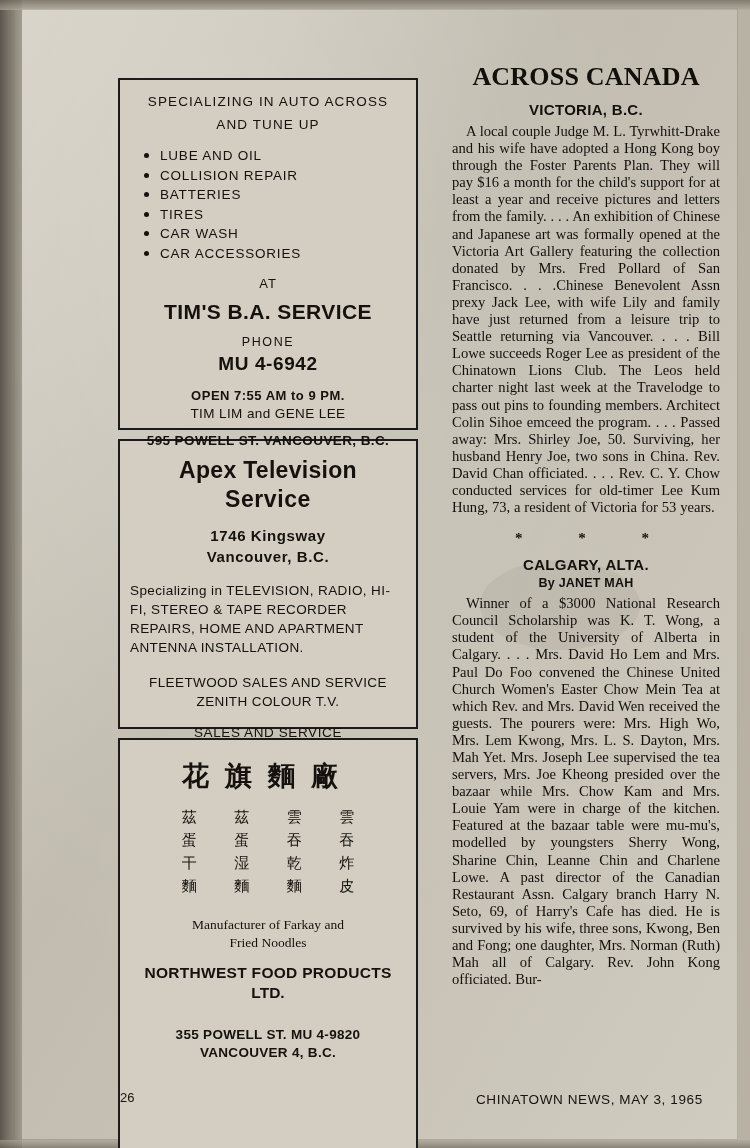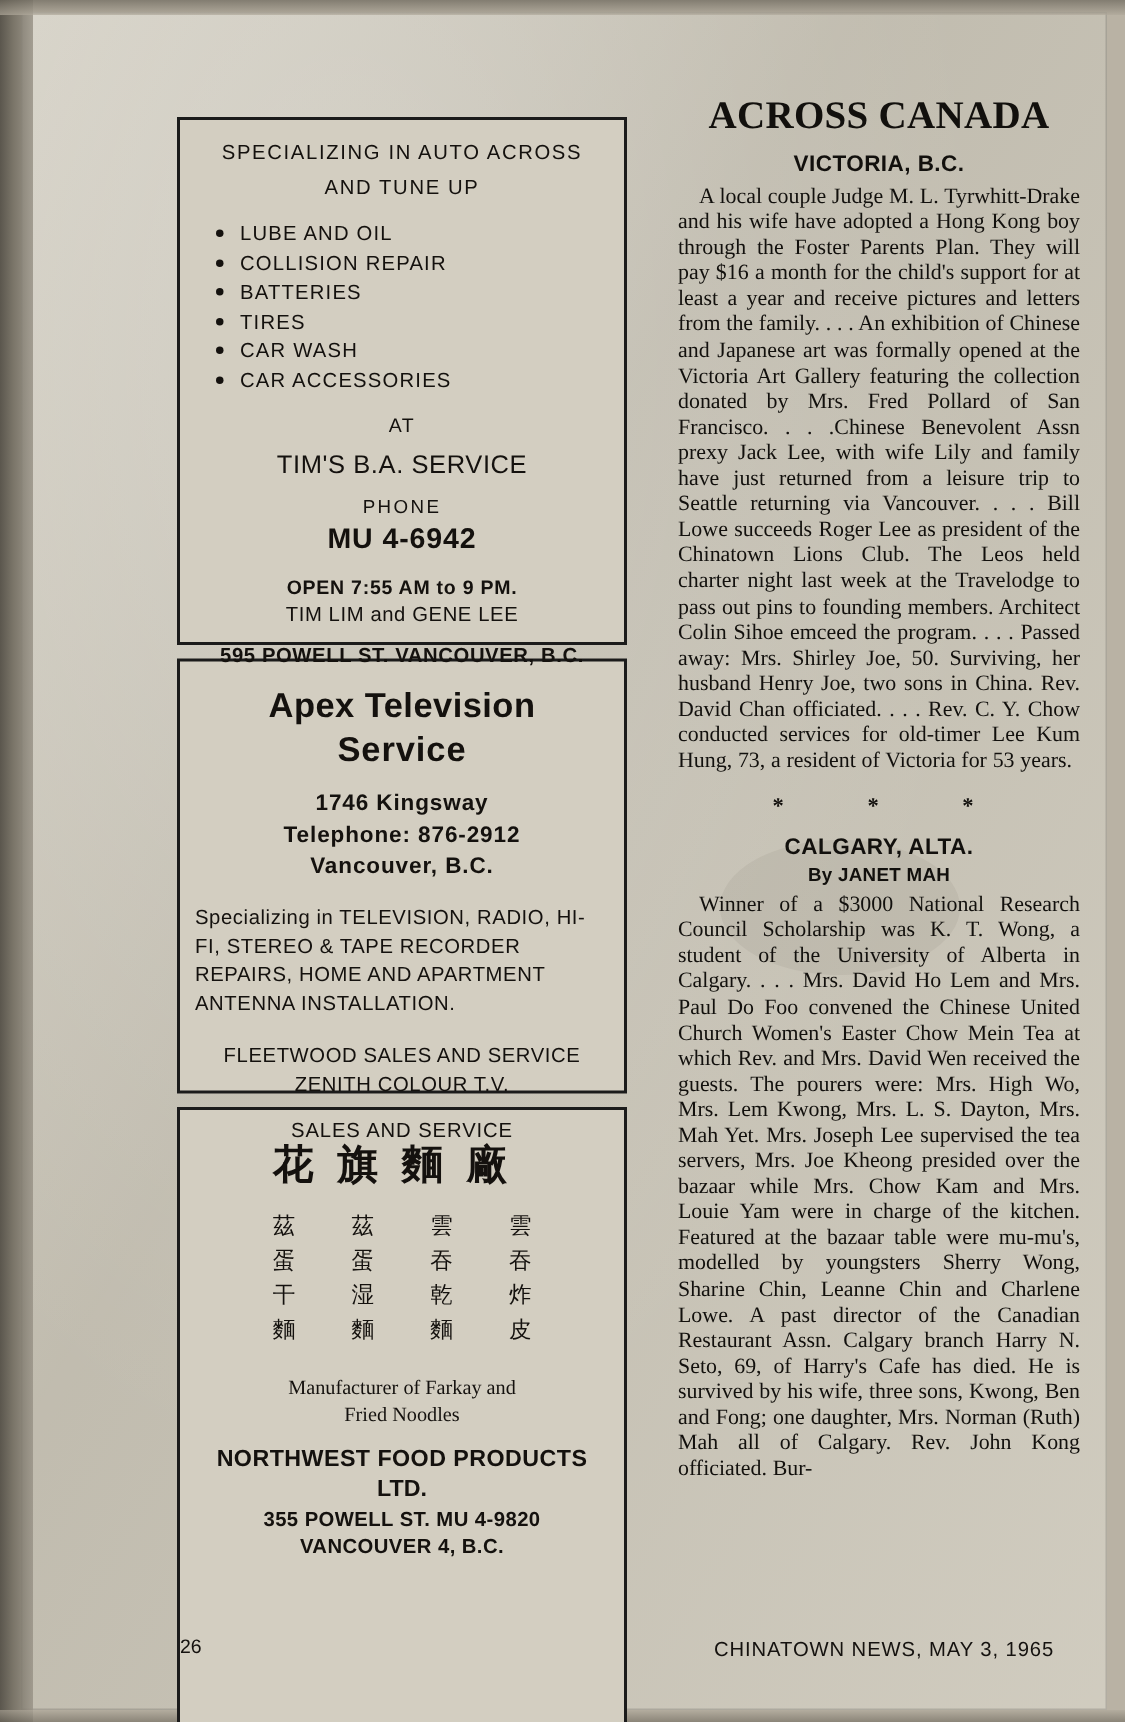--- a/index.html
+++ b/index.html
@@ -62,21 +62,21 @@
     margin:12px 0 0 14px;padding:0;list-style:none;
     font-size:13.5px;line-height:19.5px;letter-spacing:.8px;
   }
   .bullets li{position:relative;padding-left:16px;}
   .bullets li:before{
     content:"";position:absolute;left:0;top:7px;width:5px;height:5px;border-radius:50%;
     background:#14110e;
   }
   .at{font-size:13px;letter-spacing:1px;margin-top:13px;}
   .bigname{
-    font-size:17px;font-weight:normal;letter-spacing:.4px;margin-top:9px;
+    font-size:21px;font-weight:bold;letter-spacing:.4px;margin-top:9px;
   }
   .phone-lbl{font-size:12.5px;letter-spacing:1.6px;margin-top:11px;}
   .phone-num{font-size:19px;font-weight:bold;letter-spacing:.6px;margin-top:4px;}
   .open{font-size:13px;font-weight:bold;letter-spacing:.5px;margin-top:13px;}
   .names{font-size:13.5px;letter-spacing:.4px;margin-top:3px;}
   .addr{font-size:13.5px;font-weight:bold;letter-spacing:.4px;margin-top:12px;}
 
   .ad2 .title{
     font-size:23px;font-weight:bold;letter-spacing:.3px;margin-top:8px;
   }
@@ -98,21 +98,21 @@
   .cjk-grid{
     margin:14px auto 0 auto;width:210px;
     display:grid;grid-template-columns:repeat(4,1fr);
     row-gap:4px;
     font-family:"DejaVu Sans", sans-serif;
     font-size:15px;text-align:center;color:#14110e;
   }
   .ad3 .mfg{font-size:13.5px;line-height:18px;margin-top:20px;text-align:center;font-family:"Liberation Serif",serif;}
   .ad3 .co{font-size:15.5px;font-weight:bold;letter-spacing:.3px;margin-top:12px;text-align:center;}
   .ad3 .co2{font-size:15.5px;font-weight:bold;margin-top:2px;text-align:center;}
-  .ad3 .addr2{font-size:13.5px;font-weight:bold;margin-top:3px;text-align:center;letter-spacing:.3px;}
+  .ad3 .addr2{font-size:13.5px;font-weight:bold;margin-top:25px;text-align:center;letter-spacing:.3px;}
   .ad3 .addr3{font-size:13.5px;font-weight:bold;margin-top:3px;text-align:center;letter-spacing:.3px;}
 
   
   .article{
     position:absolute;left:452px;top:62px;width:268px;color:#12100d;
   }
   .masthead{
     font-family:"Liberation Serif", serif;
     font-weight:bold;font-size:26px;letter-spacing:.2px;text-align:center;
   }
@@ -177,21 +177,20 @@
     <div class="ad-line phone-num">MU 4-6942</div>
     <div class="ad-line open">OPEN 7:55 AM to 9 PM.</div>
     <div class="ad-line names">TIM LIM and GENE LEE</div>
     <div class="ad-line addr">595 POWELL ST. VANCOUVER, B.C.</div>
   </div>
 
   <div class="ad ad2">
     <div class="ad-line title">Apex  Television</div>
     <div class="ad-line title2">Service</div>
     <div class="ad-line l1">1746 Kingsway</div>
-    <div class="ad-line l2">Telephone: 876-2912</div>
     <div class="ad-line l3">Vancouver, B.C.</div>
     <div class="body">Specializing in TELEVISION, RADIO, HI-FI, STEREO &amp; TAPE RECORDER REPAIRS, HOME AND APARTMENT ANTENNA INSTALLATION.</div>
     <div class="fleet">FLEETWOOD SALES AND SERVICE</div>
     <div class="fleet" style="margin-top:0">ZENITH COLOUR T.V.</div>
     <div class="sales">SALES AND SERVICE</div>
   </div>
 
   <div class="ad ad3">
     <div class="cjk-row">花旗麵廠</div>
     <div class="cjk-grid">

